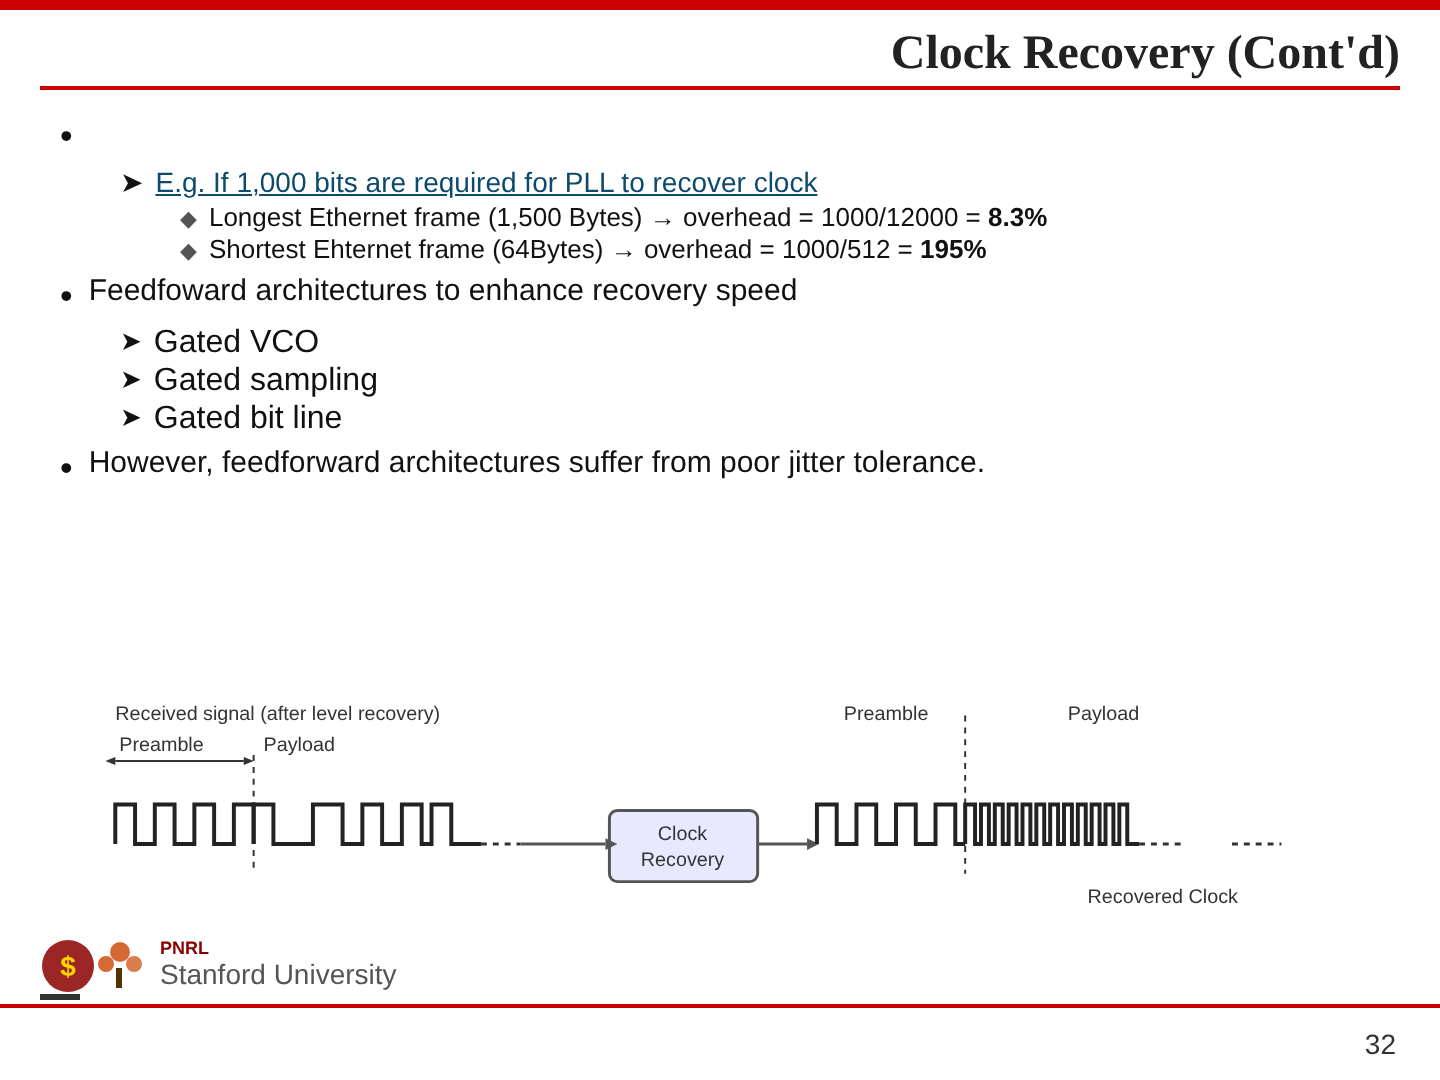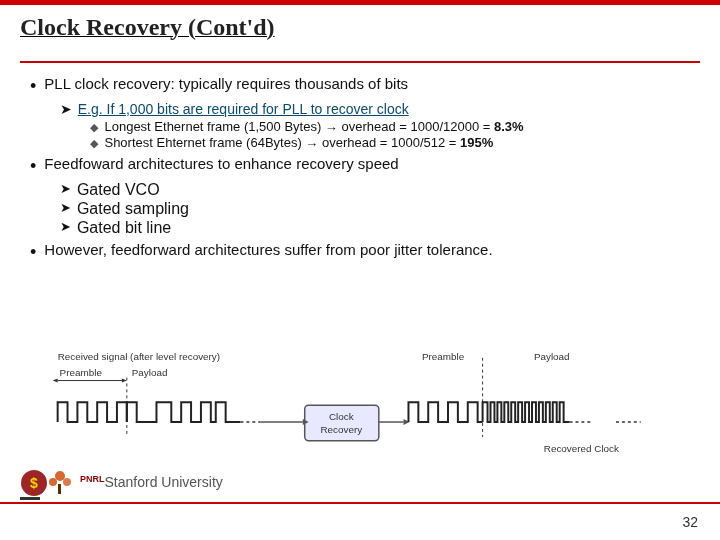--- a/index.html
+++ b/index.html
@@ -23,23 +23,22 @@
     .top-border {
       width: 100%;
       height: 5px;
       background: #cc0000;
       position: absolute;
       top: 0; left: 0;
     }
 
     
     .title-area {
-      text-align: left;
-      padding: 14px 20px 20px 20px;
-      text-decoration: underline;
+      text-align: right;
+      padding: 14px 20px 2px 20px;
     }
     .title-text {
       font-size: 24px;
       font-weight: bold;
       color: #222;
       font-family: 'Times New Roman', serif;
     }
 
     
     .title-rule {
@@ -179,23 +178,20 @@
 
   <div class="title-area">
     <span class="title-text">Clock Recovery (Cont'd)</span>
   </div>
   <hr class="title-rule">
 
   <div class="content">
 
     <div class="bullet-main">
       <span class="bullet-dot">•</span>
-      <span class="bullet-text">
-        PLL clock recovery: typically requires thousands of bits
-      </span>
     </div>
     <div class="sub-bullet">
       <span class="sub-arrow">➤</span>
       <span class="sub-text">E.g. If 1,000 bits are required for PLL to recover clock</span>
     </div>
     <div class="subsub-bullet">
       <span class="subsub-diamond">◆</span>
       <span class="subsub-text">Longest Ethernet frame (1,500 Bytes) → overhead = 1000/12000 = <strong>8.3%</strong></span>
     </div>
     <div class="subsub-bullet">
@@ -284,21 +280,21 @@
     <svg width="55" height="30" viewBox="0 0 55 30">
 
       <circle cx="14" cy="15" r="13" fill="#8B0000" opacity="0.85"></circle>
       <text x="14" y="20" font-size="14" fill="#FFD700" text-anchor="middle" font-weight="bold">$</text>
 
       <circle cx="40" cy="8" r="5" fill="#cc4400" opacity="0.8"></circle>
       <circle cx="33" cy="14" r="4" fill="#cc4400" opacity="0.8"></circle>
       <circle cx="47" cy="14" r="4" fill="#cc4400" opacity="0.7"></circle>
       <rect x="38" y="16" width="3" height="10" fill="#553300"></rect>
     </svg>
-    <div style="display:flex;flex-direction:row;line-height:1.1;">
+    <div style="display:flex;flex-direction:column;line-height:1.1;">
       <span style="font-size:9px;font-weight:bold;color:#8B0000;">PNRL</span>
       <span style="font-size:14px;color:#555;">Stanford University</span>
     </div>
   </div>
 
   <div class="bottom-bar">
     <span class="page-number">32</span>
   </div>
 
   <div style="position:absolute;bottom:40px;left:20px;width:20px;height:3px;background:#333;"></div>

